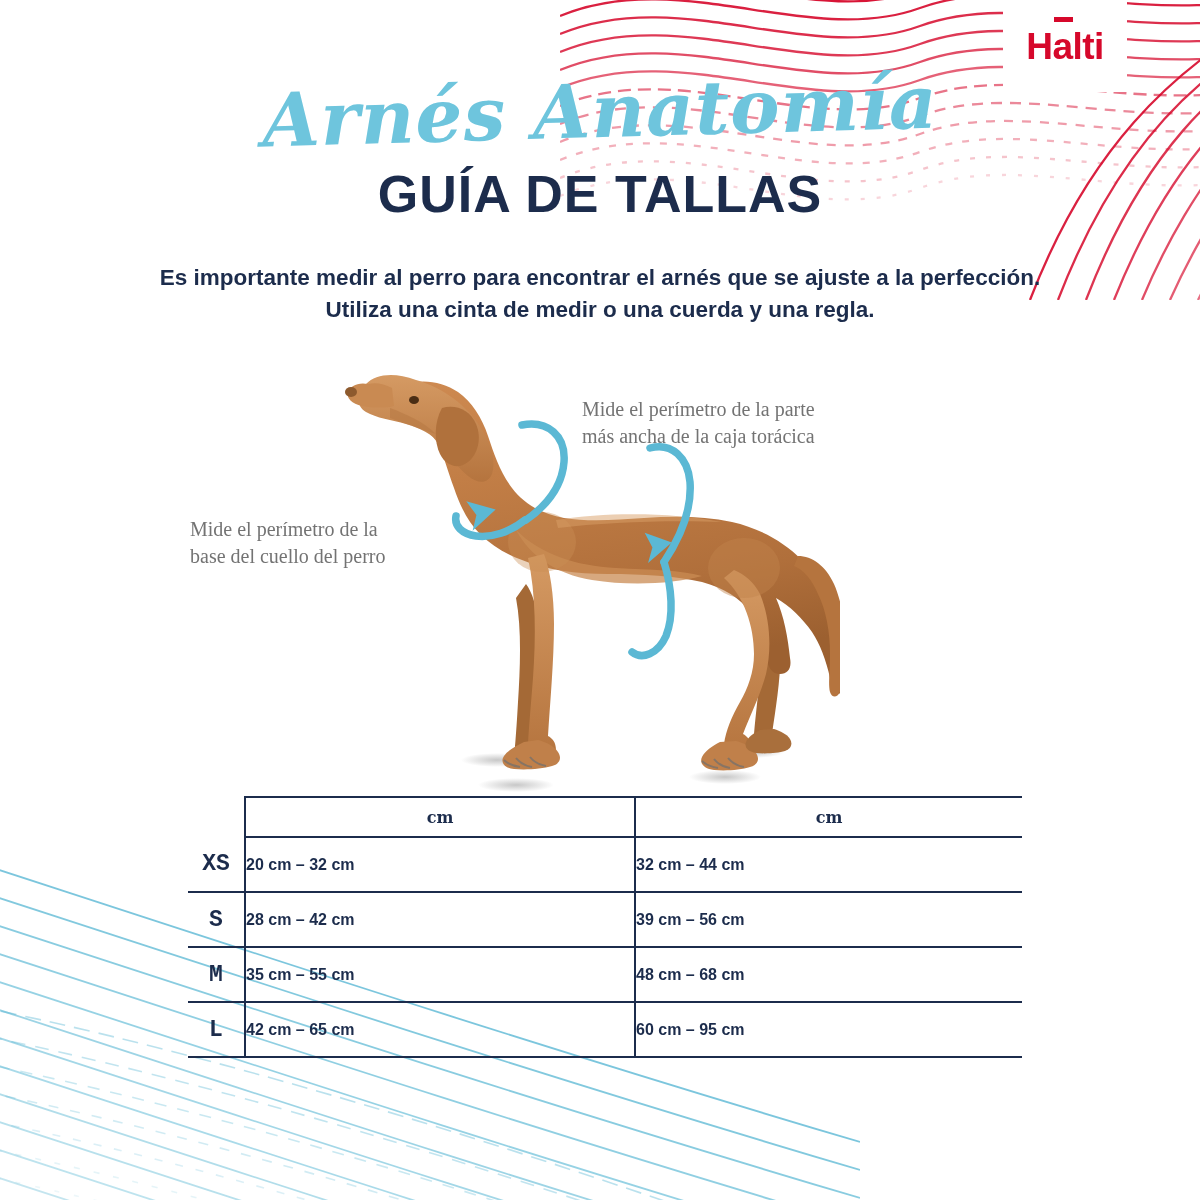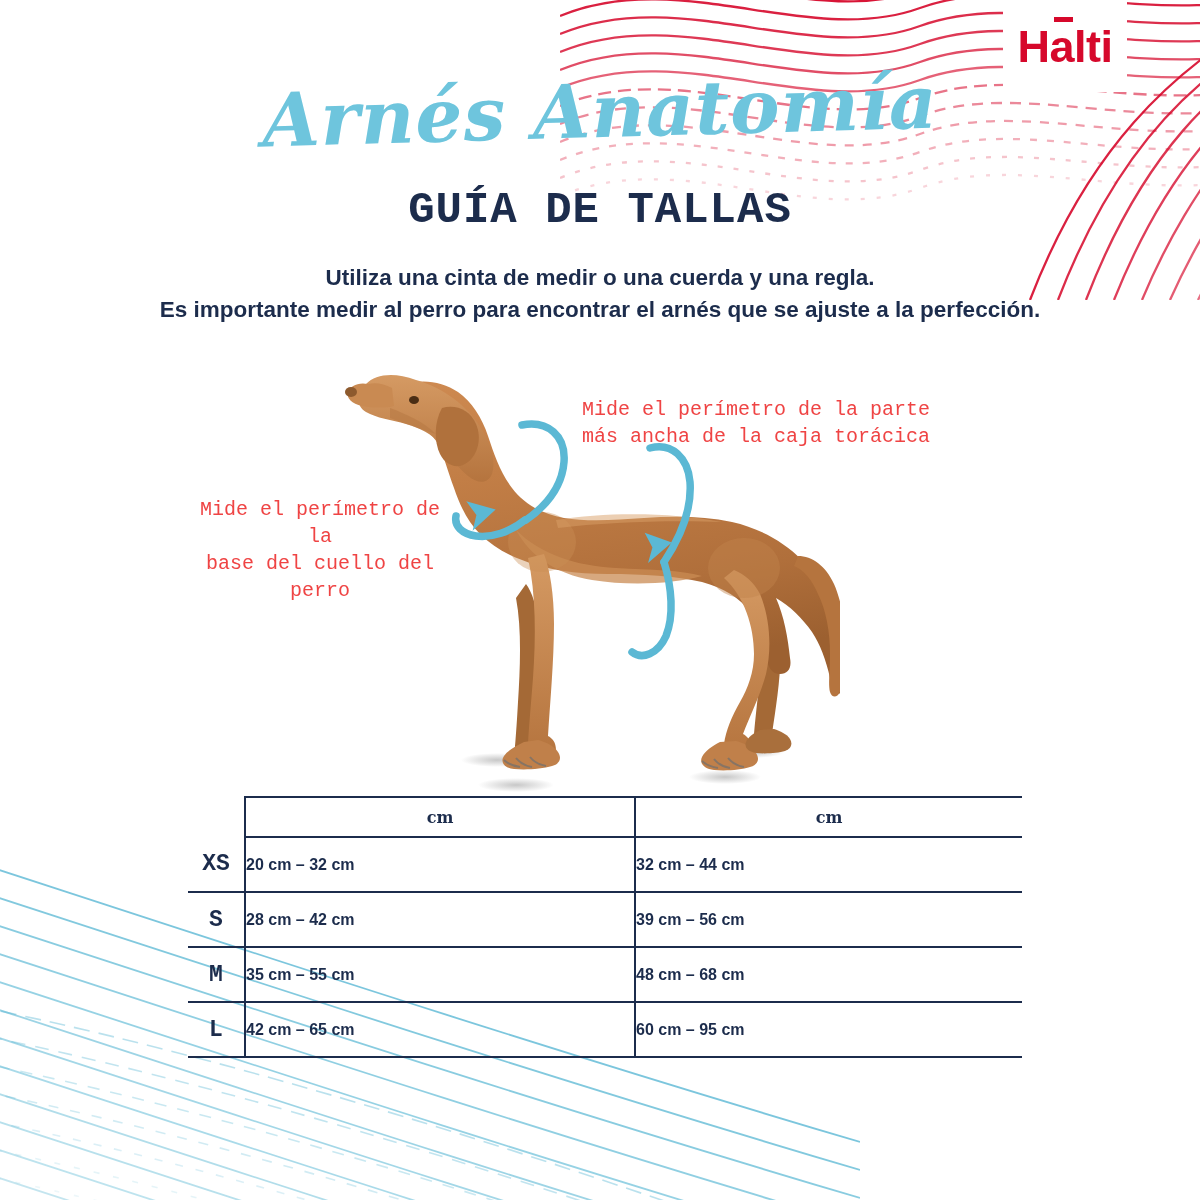--- a/index.html
+++ b/index.html
@@ -45,21 +45,21 @@
     height: 92px;
     background: #ffffff;
     display: flex;
     align-items: center;
     justify-content: center;
   }
   .logo-text {
     color: #d6082b;
     font-family: "Liberation Sans", sans-serif;
     font-weight: bold;
-    font-size: 45px;
+    font-size: 37px;
     letter-spacing: -0.5px;
     position: relative;
     line-height: 1;
   }
   .logo-strike {
     position: absolute;
     left: 51px;
     top: 17px;
     width: 19px;
     height: 5px;
@@ -83,51 +83,50 @@
     transform: rotate(-1.6deg);
     white-space: nowrap;
   }
   .main-title {
     position: absolute;
     top: 168px;
     left: 0;
     width: 1200px;
     text-align: center;
     color: #1c2c4c;
-    font-family: Liberation Mono, monospace;
-    font-weight: bold;
-    font-size: 44px;
+    font-family: Liberation Sans, sans-serif;
+    font-weight: bold;
+    font-size: 52px;
     letter-spacing: 1px;
     line-height: 1;
-    margin-top: 20px;
   }
   .subtitle {
     position: absolute;
     top: 262px;
     left: 100px;
     width: 1000px;
     text-align: center;
     color: #1c2c4c;
     font-family: "Liberation Sans", sans-serif;
     font-weight: bold;
     font-size: 22.5px;
     line-height: 1.42;
   }
 
   
   .callout {
     position: absolute;
-    color: #ef4444;
-    font-family: Liberation Mono, monospace;
+    color: #737373;
+    font-family: Liberation Serif, serif;
     font-size: 20px;
     line-height: 1.35;
     white-space: pre-line;
   }
   .callout-chest { top: 396px; left: 582px; text-align: left; }
-  .callout-neck  { top: 496px; left: 190px; width: 260px; text-align: center; }
+  .callout-neck  { top: 516px; left: 190px; width: 260px; }
 
   
   .dog-wrap {
     position: absolute;
     top: 330px;
     left: 320px;
     width: 520px;
     height: 470px;
   }
   .dog-svg, .loop-svg { position: absolute; top: 0; left: 0; }
@@ -258,22 +257,22 @@
   </svg>
 
   <div class="logo-box">
     <span class="logo-text">Halti</span>
     <span class="logo-strike"></span>
   </div>
 
   <div class="script-title">Arnés Anatomía</div>
   <div class="main-title">GUÍA DE TALLAS</div>
   <div class="subtitle">
+    <div>Es importante medir al perro para encontrar el arnés que se ajuste a la perfección.</div>
     <div>Utiliza una cinta de medir o una cuerda y una regla.</div>
-    <div>Es importante medir al perro para encontrar el arnés que se ajuste a la perfección.</div>
   </div>
 
   <div class="callout callout-chest">Mide el perímetro de la parte
 más ancha de la caja torácica</div>
   <div class="callout callout-neck">Mide el perímetro de la
 base del cuello del perro</div>
 
   <div class="dog-wrap">
     <svg class="dog-svg" width="520" height="470" viewBox="0 0 520 470">
       <defs>

